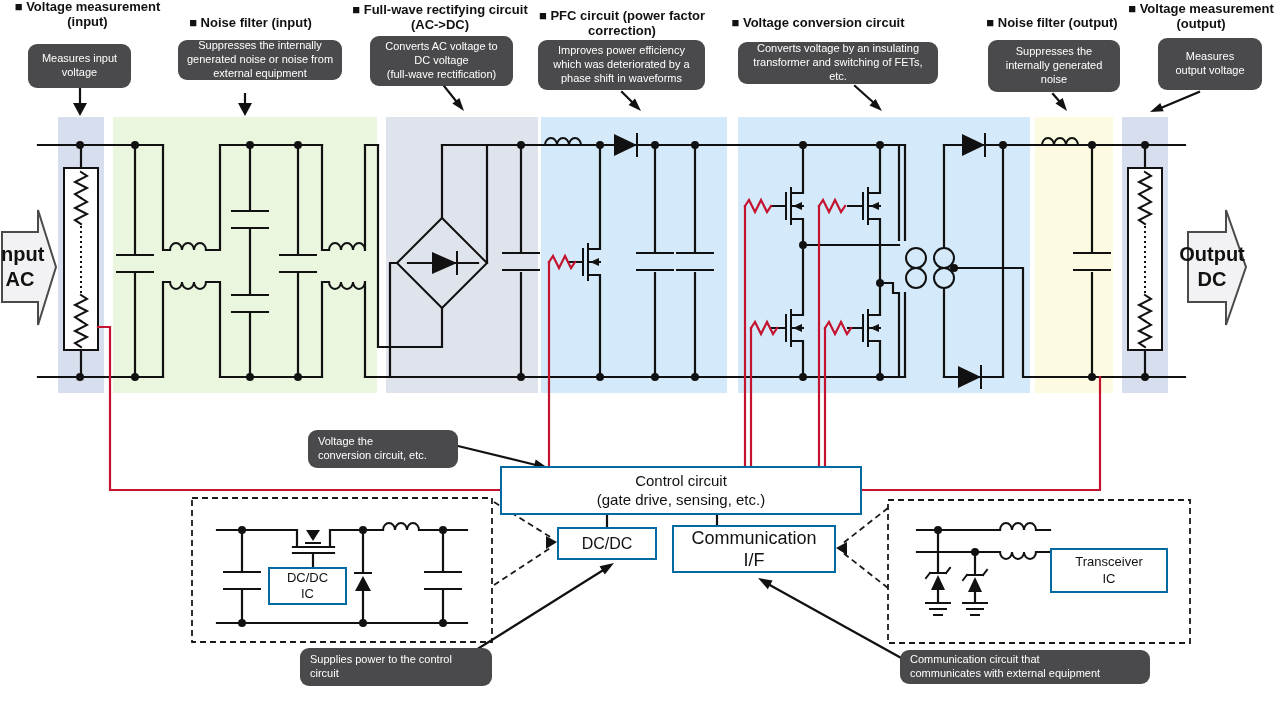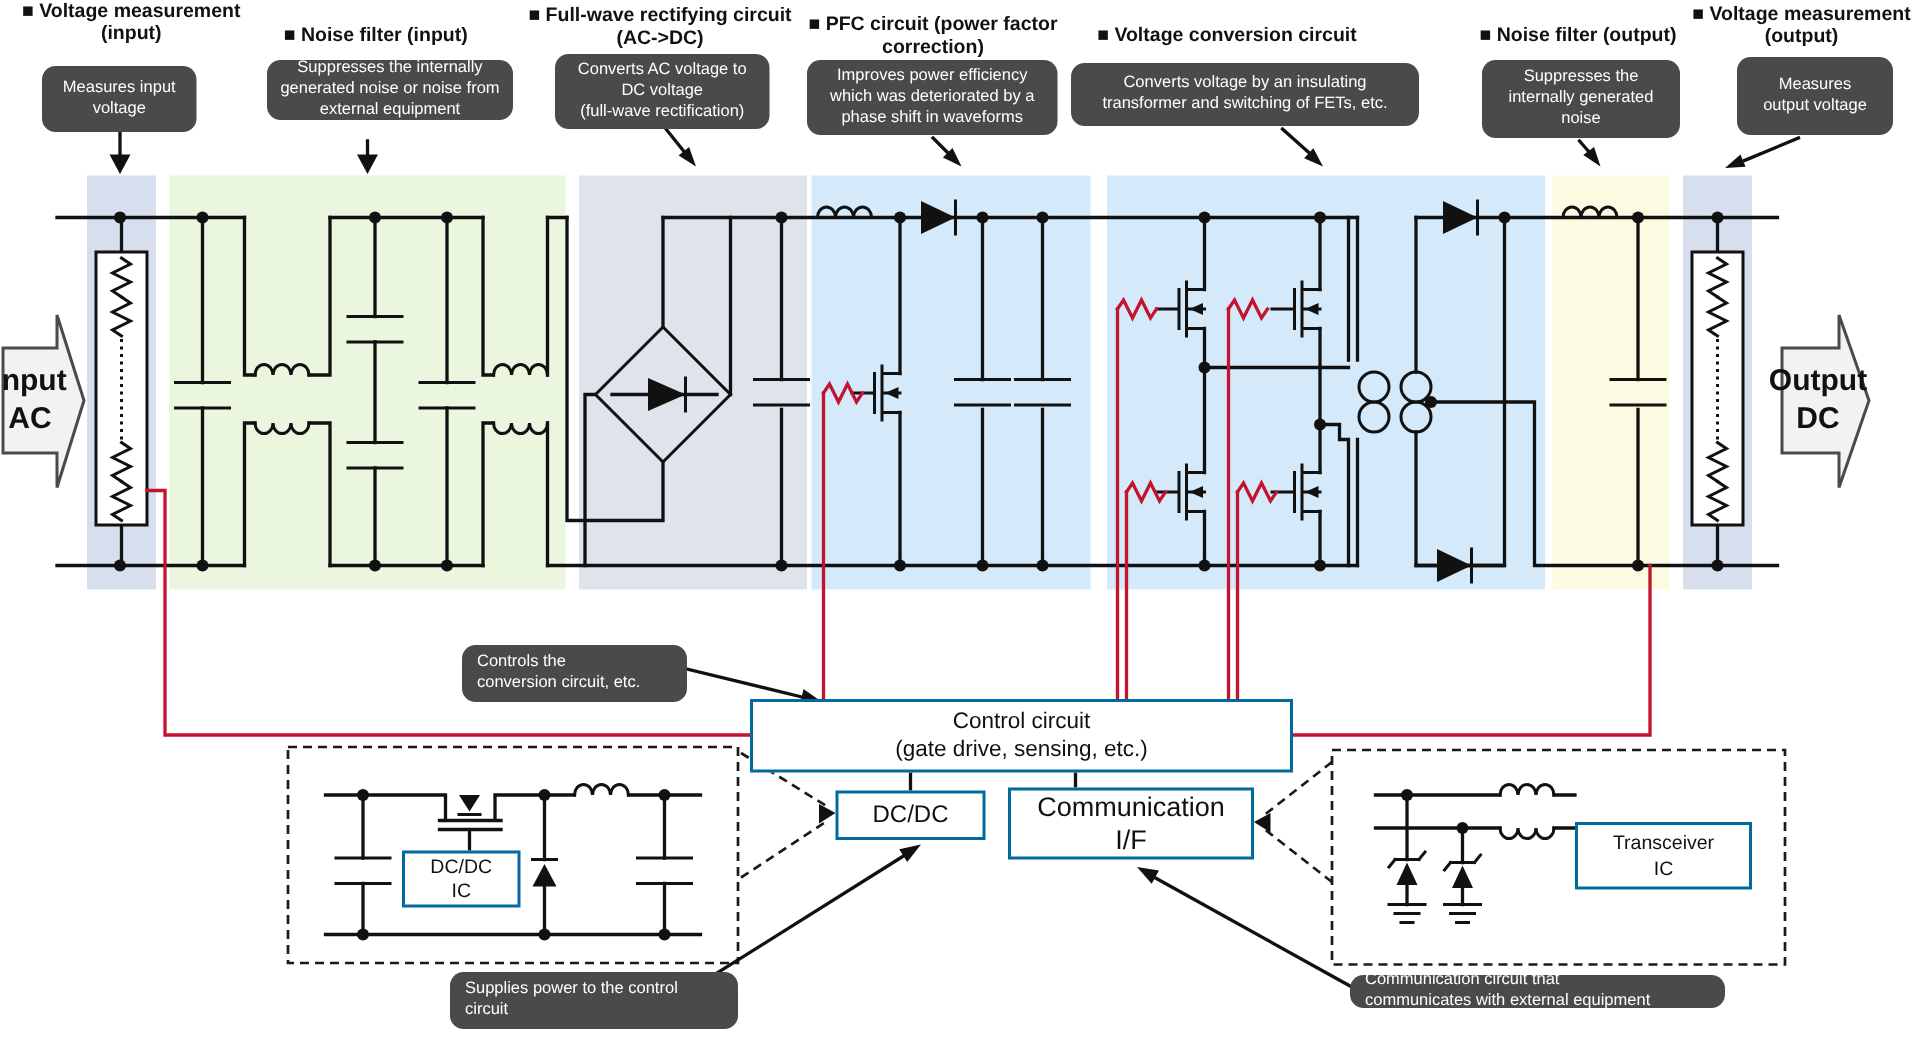--- a/index.html
+++ b/index.html
@@ -251,33 +251,33 @@
 voltage</div>
 <div class="txt tip" style="left:178px;top:40px;width:164px;height:40px">Suppresses the internally
 generated noise or noise from
 external equipment</div>
 <div class="txt tip" style="left:370px;top:36px;width:143px;height:50px">Converts AC voltage to
 DC voltage
 (full-wave rectification)</div>
 <div class="txt tip" style="left:538px;top:40px;width:167px;height:50px">Improves power efficiency
 which was deteriorated by a
 phase shift in waveforms</div>
-<div class="txt tip" style="left:714px;top:42px;width:232px;height:42px">Converts voltage by an insulating
+<div class="txt tip" style="left:738px;top:42px;width:200px;height:42px">Converts voltage by an insulating
 transformer and switching of FETs, etc.</div>
 <div class="txt tip" style="left:988px;top:40px;width:132px;height:52px">Suppresses the
 internally generated
 noise</div>
 <div class="txt tip" style="left:1158px;top:38px;width:104px;height:52px">Measures
 output voltage</div>
 
-<div class="txt tip tipL" style="left:308px;top:430px;width:150px;height:38px">Controls the
+<div class="txt tip tipL" style="left:308px;top:430px;width:150px;height:38px">Voltage the
 conversion circuit, etc.</div>
 <div class="txt tip tipL" style="left:300px;top:648px;width:192px;height:38px">Supplies power to the control
 circuit</div>
-<div class="txt tip tipL" style="left:900px;top:650px;width:250px;height:22px">Communication circuit that
+<div class="txt tip tipL" style="left:900px;top:650px;width:250px;height:34px">Communication circuit that
 communicates with external equipment</div>
 
 <div class="box" style="left:500px;top:466px;width:362px;height:49px;font-size:15px">Control circuit
 (gate drive, sensing, etc.)</div>
 <div class="box" style="left:557px;top:527px;width:100px;height:33px;font-size:16px">DC/DC</div>
 <div class="box" style="left:672px;top:525px;width:164px;height:48px;font-size:18px">Communication
 I/F</div>
 <div class="box" style="left:268px;top:567px;width:79px;height:38px;font-size:13px">DC/DC
 IC</div>
 <div class="box" style="left:1050px;top:548px;width:118px;height:45px;font-size:13px">Transceiver

